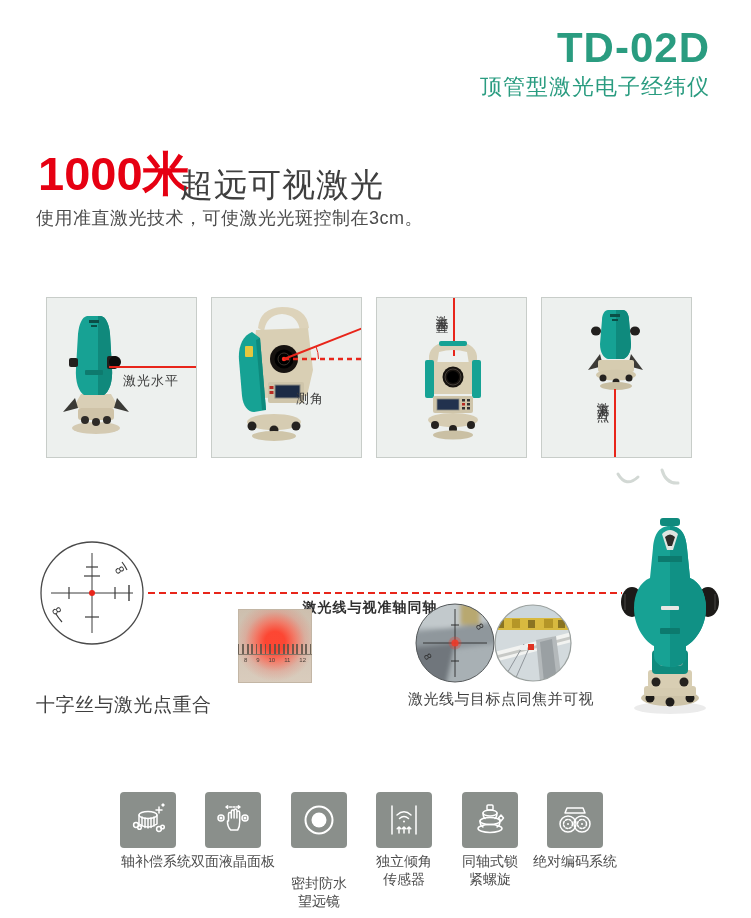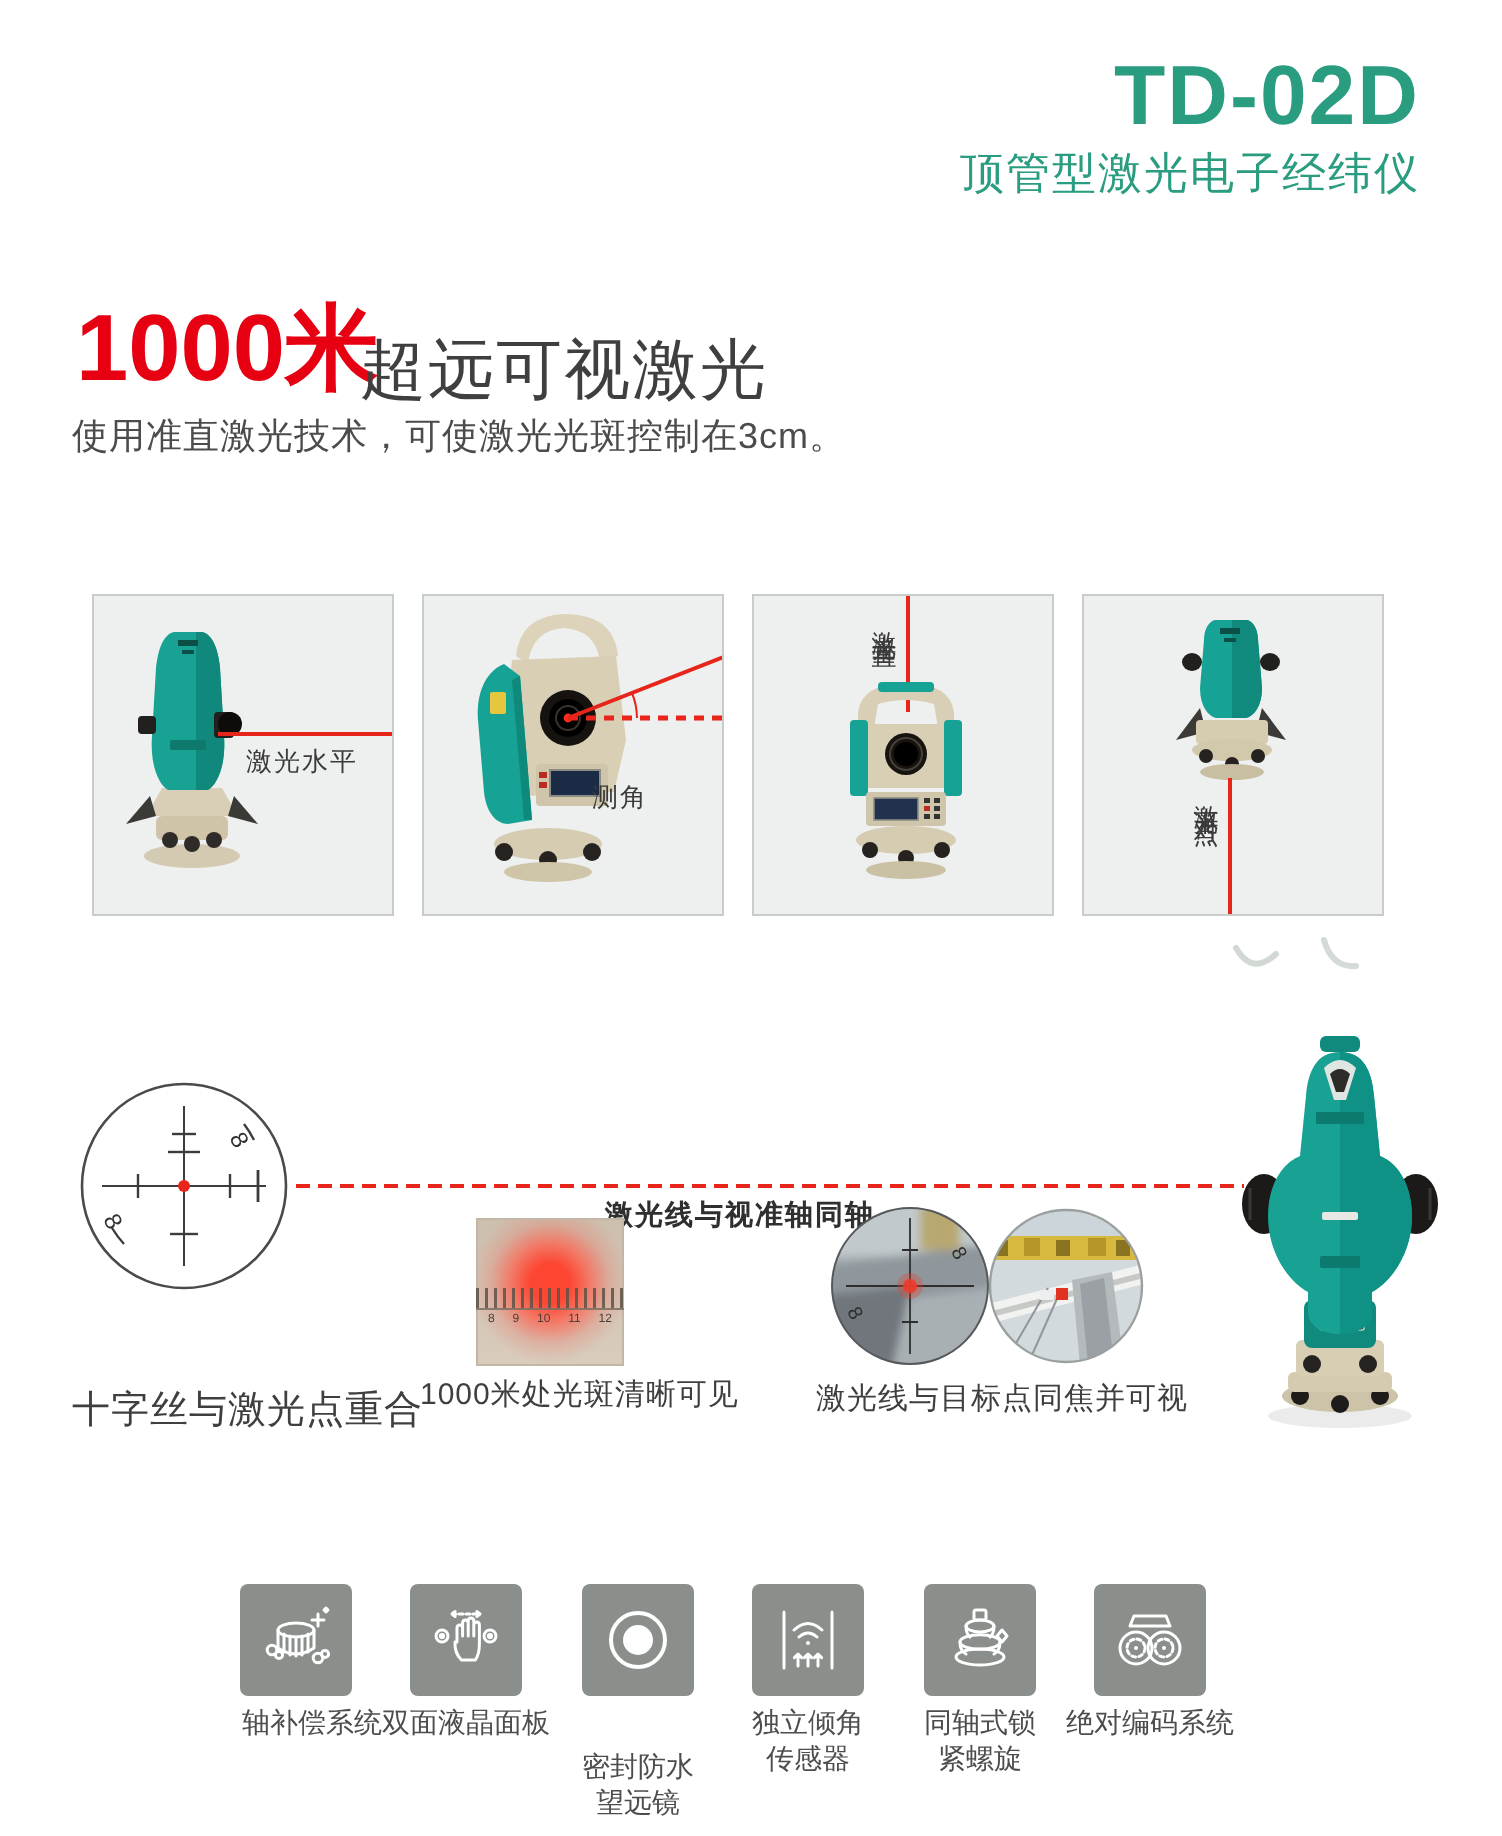--- a/index.html
+++ b/index.html
@@ -286,21 +286,20 @@
     <path d="M62,16 C74,16 78,26 79,38 L82,68 C92,72 98,84 98,98 C98,118 86,132 78,136 L78,146 C78,153 71,157 62,157 L62,16 Z" fill="#109185"></path>
     <rect x="52" y="8" width="20" height="8" rx="3" fill="#0f8a7d"></rect>
     <path d="M54,24 Q62,16 70,24 L65,40 L59,40 Z" fill="#dfe5e0"></path>
     <path d="M57,27 Q62,22 67,27 L64,36 L60,36 Z" fill="#2e2c28"></path>
     <rect x="50" y="46" width="24" height="6" fill="#0c7a6e"></rect>
     <rect x="53" y="96" width="18" height="4" rx="1" fill="#e7e7e4"></rect>
     <rect x="52" y="118" width="20" height="6" rx="1" fill="#0c7a6e"></rect>
   </svg>
 
   <div class="cap cap1">十字丝与激光点重合</div>
-  <div class="cap cap2">1000米处光斑清晰可见</div>
   <div class="cap cap3">激光线与目标点同焦并可视</div>
 
   <div class="tile t1">
     <svg width="40" height="40" viewBox="0 0 40 40">
       <g class="ico">
         <ellipse cx="20" cy="15" rx="9" ry="3.5"></ellipse>
         <path d="M11,15 L11,24 Q20,30 29,24 L29,15"></path>
         <path d="M14,17 V26 M17,18 V27.5 M20,18.5 V28 M23,18 V27.5 M26,17 V26"></path>
         <path d="M31,7 V13 M28,10 H34"></path>
         <path d="M35,4 l1,1 -1,1 -1,-1 Z"></path>

